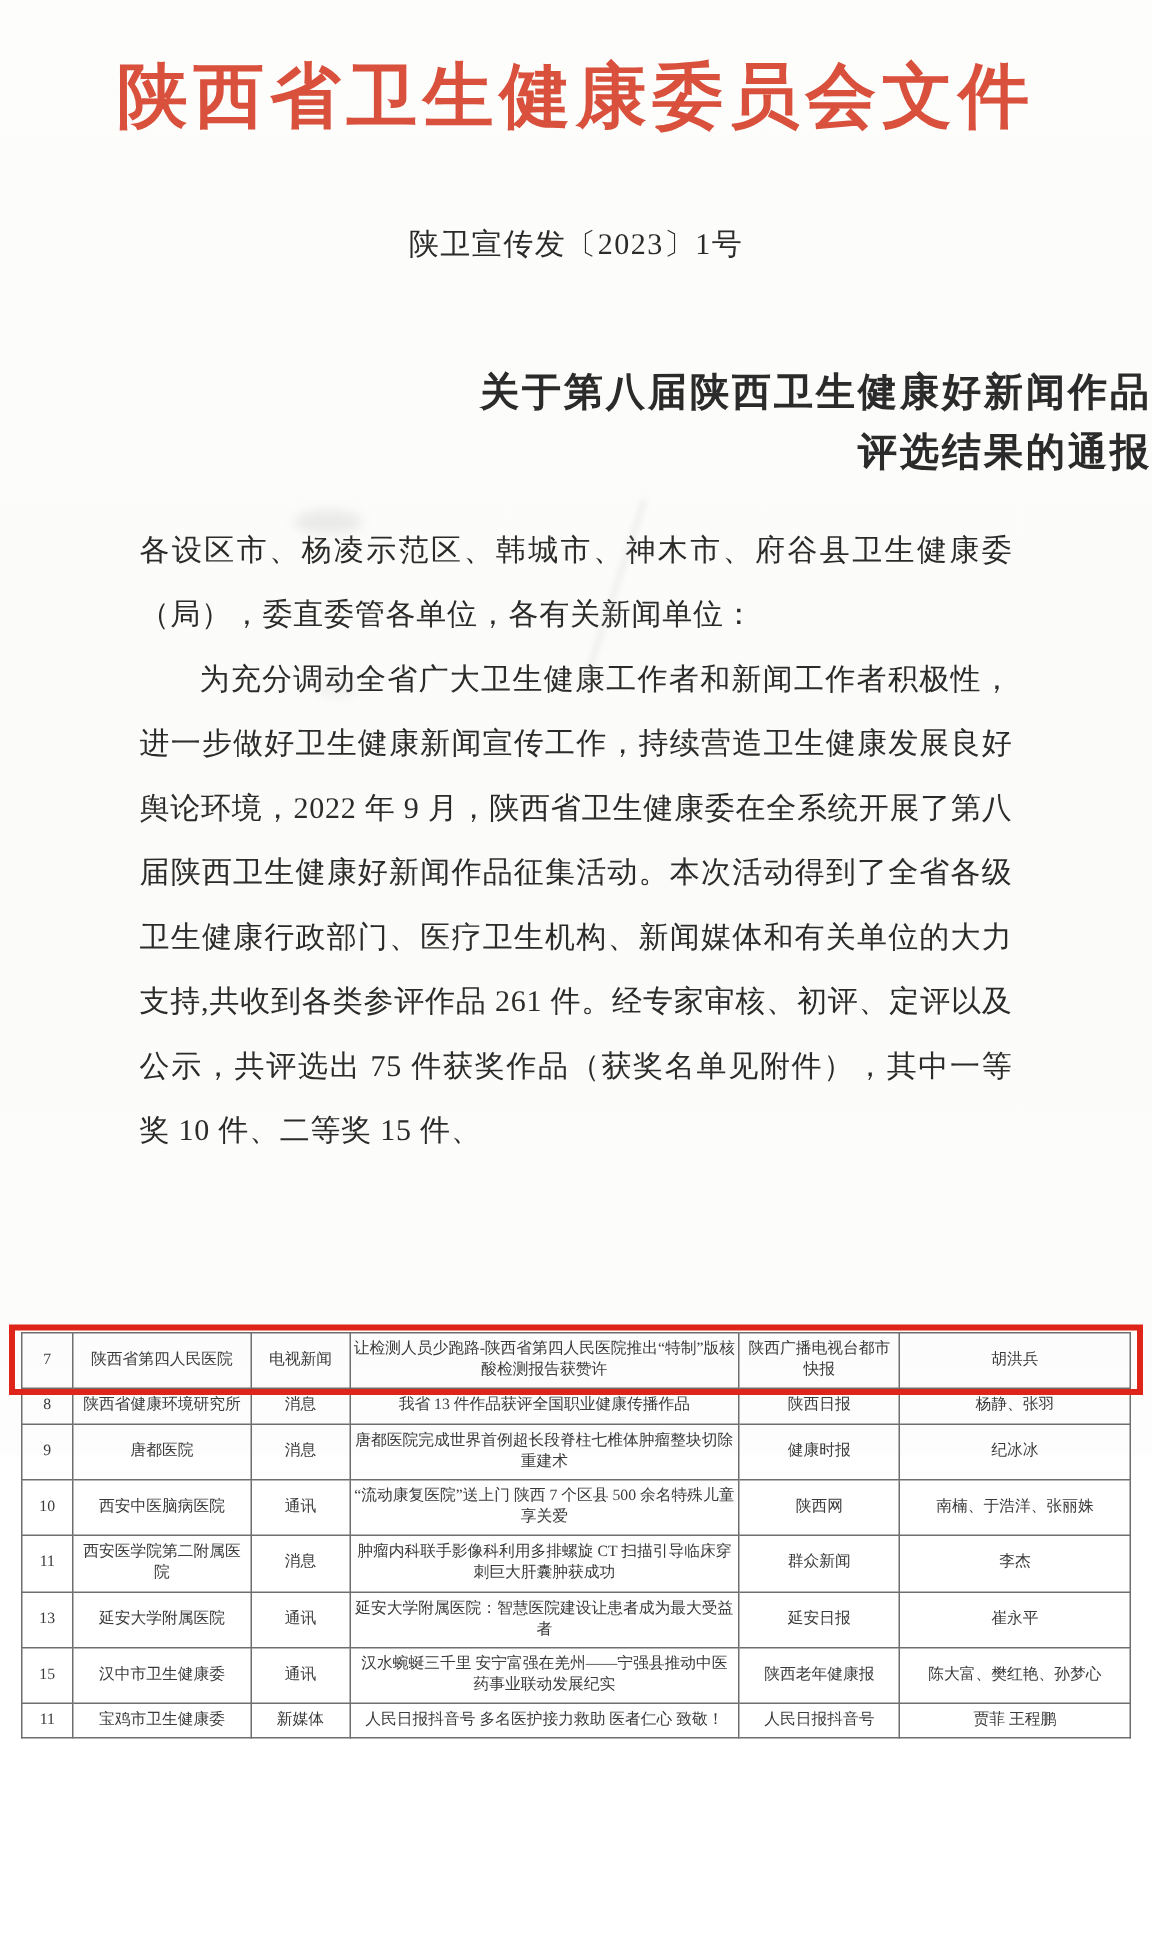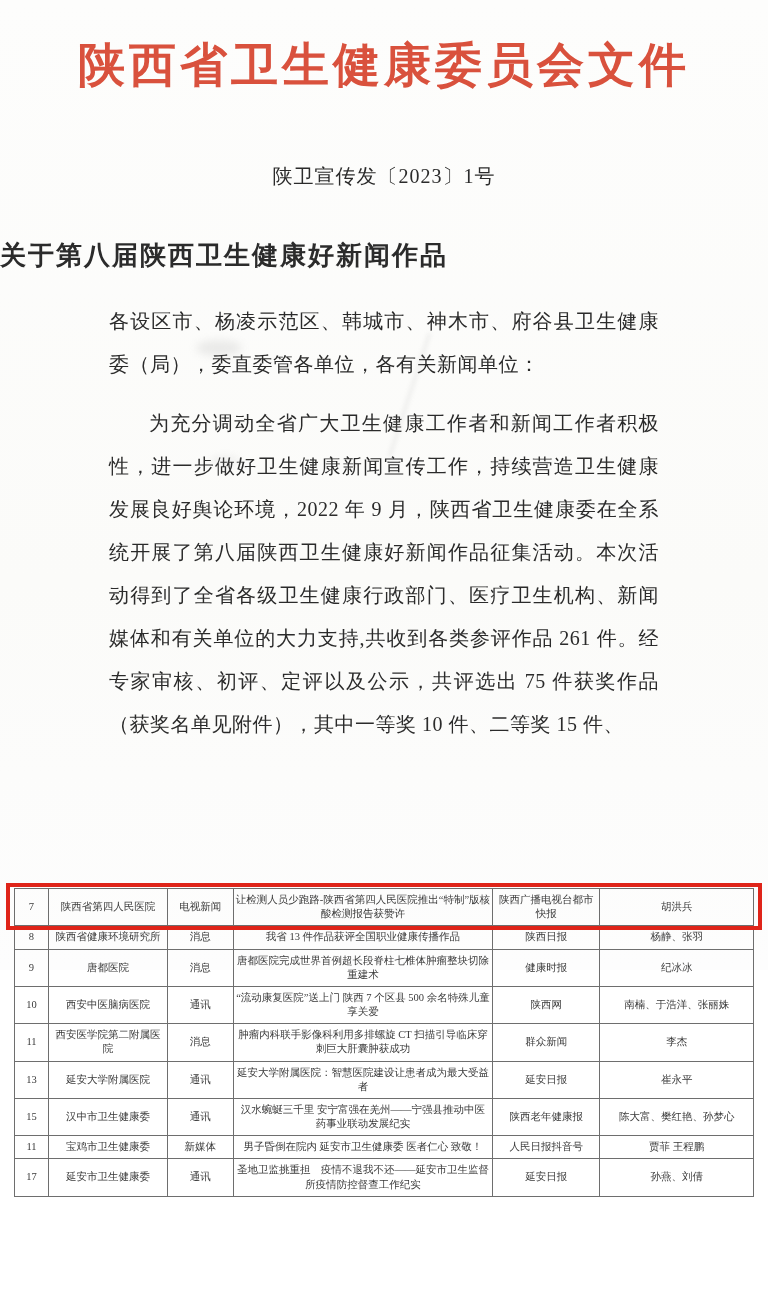--- a/index.html
+++ b/index.html
@@ -16,45 +16,45 @@
   .letterhead{
     padding-top:30px;
     text-align:center;
     font-size:47px;
     font-weight:bold;
     letter-spacing:4px;
     line-height:1.5;
     white-space:nowrap;
   }
   .doc-number{
-    margin-top:62px;
+    margin-top:48px;
     text-align:center;
     font-size:20px;
     letter-spacing:1px;
   }
   
   .notice-title{
-    margin-top:46px;
-    text-align:left;
+    margin-top:66px;
+    text-align:right;
     font-weight:bold;
     font-size:26px;
     line-height:1.55;
     letter-spacing:2px;
   }
   
   .textcol{
     width:582px;
     margin:24px auto 0 auto;
     font-size:20px;
     line-height:43px;
     text-align:justify;
     letter-spacing:0.5px;
   }
-  .para-indent{text-indent:2em;margin:16px;}
-  .para{margin:16px;}
+  .para-indent{text-indent:2em;margin:0;}
+  .para{margin:0;}
   
   .table-wrap{
     position:absolute;
     left:14px;right:14px;
     top:888px;
   }
   table.awards{
     width:100%;
     border-collapse:collapse;
     font-size:10.5px;
@@ -96,20 +96,21 @@
   <div class="smudge s1"></div>
   <div class="smudge s2"></div>
   <div class="smudge s3"></div>
 
   <div class="letterhead" id="letterhead" style="color: rgb(217, 81, 61);">陕西省卫生健康委员会文件</div>
 
   <div class="doc-number">陕卫宣传发〔2023〕1号</div>
 
   <div class="notice-title">
     <div>关于第八届陕西卫生健康好新闻作品</div>
+    <div>评选结果的通报</div>
   </div>
 
   <div class="textcol">
     <p class="para">各设区市、杨凌示范区、韩城市、神木市、府谷县卫生健康委（局），委直委管各单位，各有关新闻单位：</p>
     <p class="para-indent">为充分调动全省广大卫生健康工作者和新闻工作者积极性，进一步做好卫生健康新闻宣传工作，持续营造卫生健康发展良好舆论环境，2022 年 9 月，陕西省卫生健康委在全系统开展了第八届陕西卫生健康好新闻作品征集活动。本次活动得到了全省各级卫生健康行政部门、医疗卫生机构、新闻媒体和有关单位的大力支持,共收到各类参评作品 261 件。经专家审核、初评、定评以及公示，共评选出 75 件获奖作品（获奖名单见附件），其中一等奖 10 件、二等奖 15 件、</p>
   </div>
 
   <div class="table-wrap">
     <table class="awards">
       <colgroup>
@@ -174,30 +175,22 @@
             <td>汉中市卫生健康委</td>
             <td>通讯</td>
             <td>汉水蜿蜒三千里 安宁富强在羌州——宁强县推动中医药事业联动发展纪实</td>
             <td>陕西老年健康报</td>
             <td>陈大富、樊红艳、孙梦心</td>
           </tr>
           <tr>
             <td>11</td>
             <td>宝鸡市卫生健康委</td>
             <td>新媒体</td>
-            <td>男子昏倒在院内 延安市卫生健康委 医者仁心 致敬！</td>
+            <td>人民日报抖音号 多名医护接力救助 医者仁心 致敬！</td>
             <td>人民日报抖音号</td>
             <td>贾菲 王程鹏</td>
-          </tr>
-          <tr>
-            <td>17</td>
-            <td>延安市卫生健康委</td>
-            <td>通讯</td>
-            <td>圣地卫监挑重担　疫情不退我不还——延安市卫生监督所疫情防控督查工作纪实</td>
-            <td>延安日报</td>
-            <td>孙燕、刘倩</td>
           </tr>
         </tbody>
     </table>
     <div class="red-box" id="red-box" style="border-color: rgb(223, 36, 25); top: -5px; height: 47px;"></div>
   </div>
 
 </div>
 
 </body></html>

